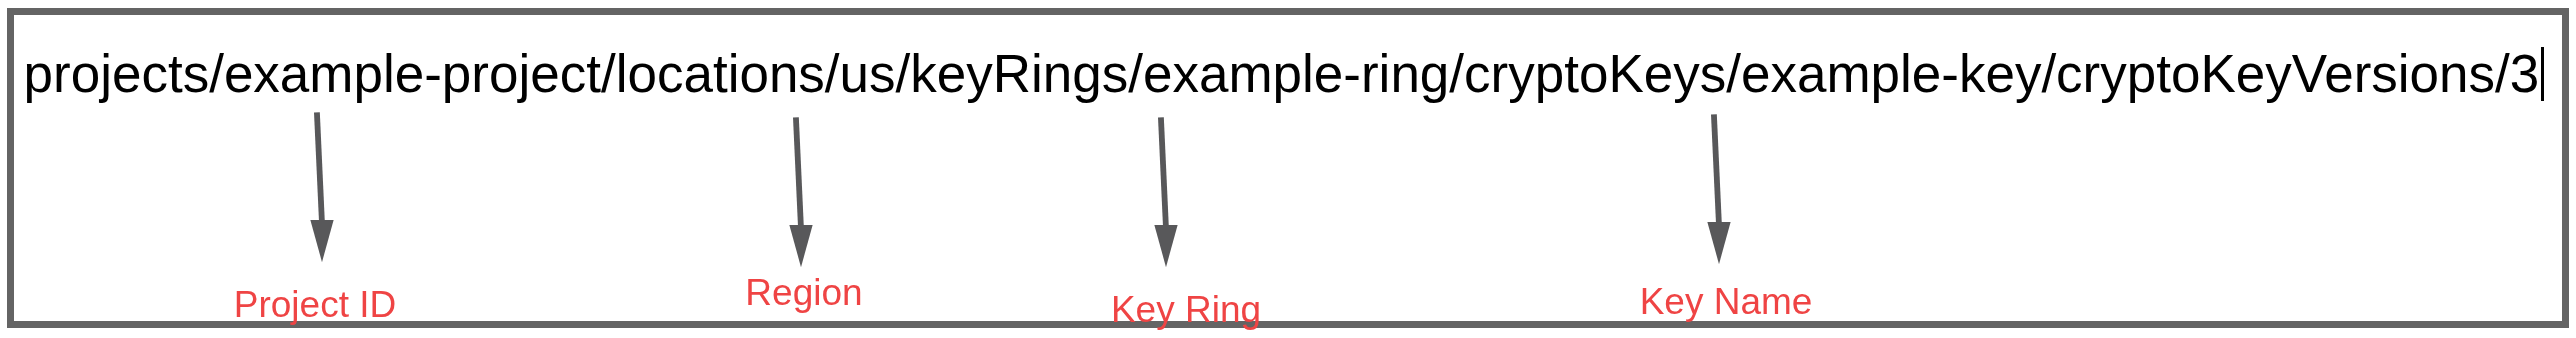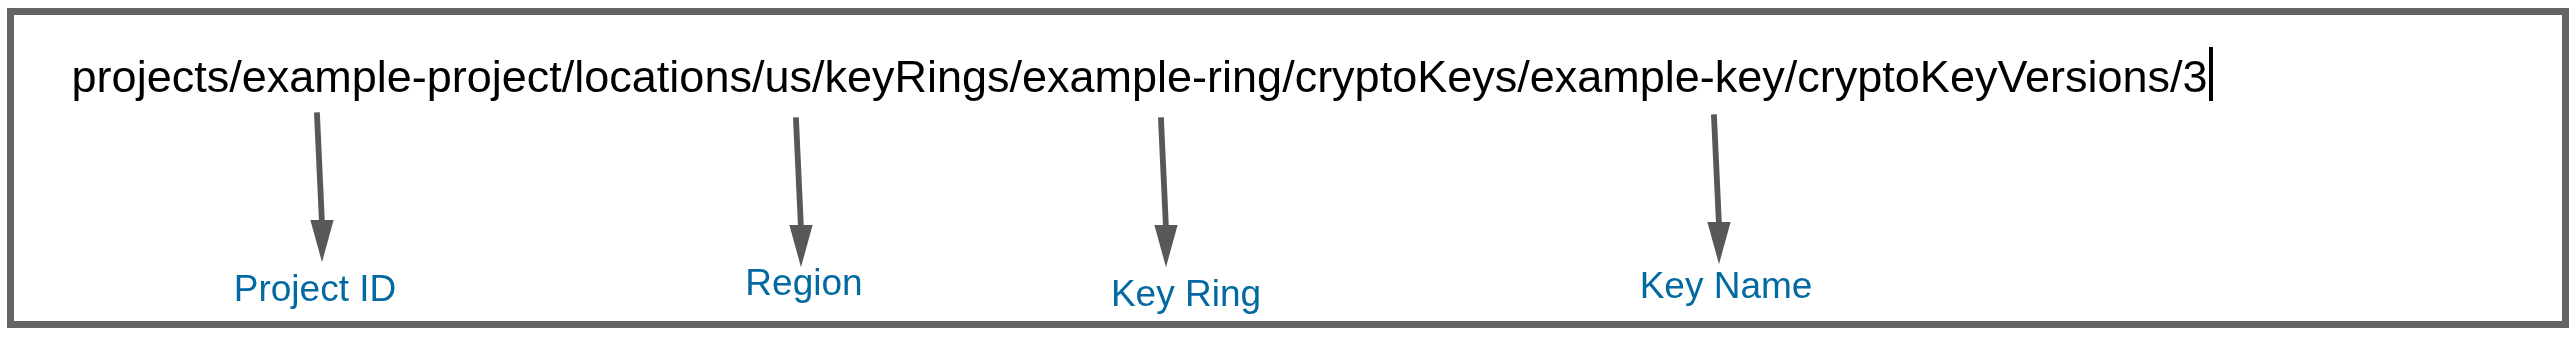--- a/index.html
+++ b/index.html
@@ -22,26 +22,25 @@
     width: 2562px;
     height: 320px;
     border: 7.4px solid #646464;
     box-sizing: border-box;
     background: #ffffff;
   }
   .resource-path {
     position: absolute;
     left: 23.6px;
     top: 47px;
-    font-size: 45px;
+    font-size: 53px;
     line-height: 49px;
     color: #000000;
     white-space: nowrap;
     letter-spacing: 0;
-    margin-left: 48px;
   }
   .caret {
     display: inline-block;
     width: 3.7px;
     height: 54px;
     background: #000000;
     vertical-align: -8.8px;
     margin-left: 1.5px;
   }
   .arrow {
@@ -51,25 +50,26 @@
   }
   .arrow-1 { left: 306px; top: 110px; }
   .arrow-2 { left: 785px; top: 115px; }
   .arrow-3 { left: 1150px; top: 115px; }
   .arrow-4 { left: 1703px; top: 112px; }
   .callout {
     position: absolute;
     transform: translateX(-50%);
     font-size: 37px;
     line-height: 37px;
-    color: #0369a1;
+    color: #ef4444;
     white-space: nowrap;
+    margin-top: 16px;
   }
   .callout-1 { left: 315px;  top: 270px; }
-  .callout-2 { left: 804px; top: 264px; }
+  .callout-2 { left: 804px; top: 258px; }
   .callout-3 { left: 1186px; top: 275px; }
   .callout-4 { left: 1726px; top: 267px; }
 </style>
 </head>
 <body>
 
 <div class="stage">
 
   <div class="outline-box"></div>
 

